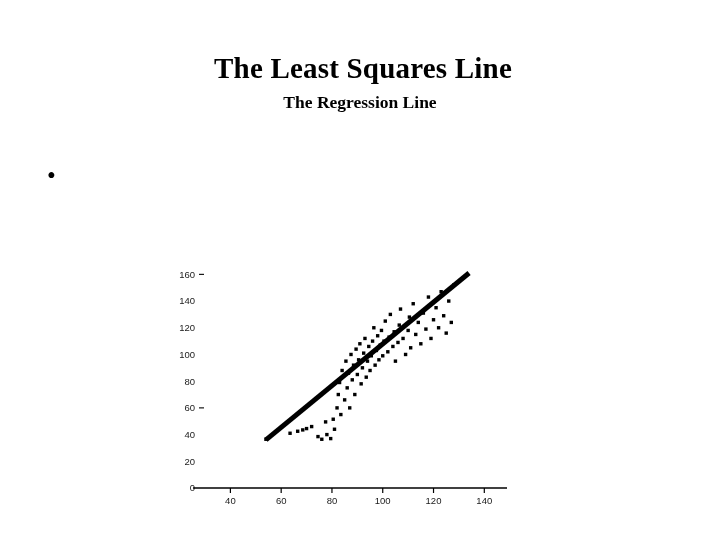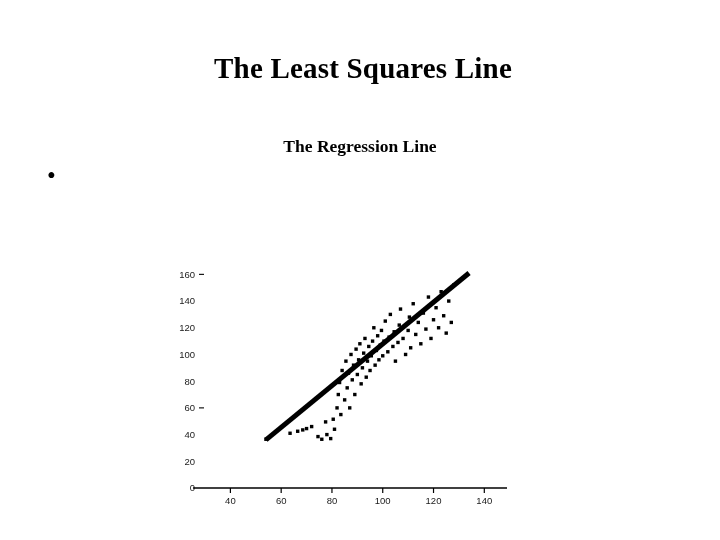--- a/index.html
+++ b/index.html
@@ -34,21 +34,20 @@
     position: absolute;
     left: 0;
     top: 92px;
     width: 720px;
     text-align: center;
     font-family: "Liberation Serif", "DejaVu Serif", serif;
     font-weight: bold;
     font-size: 17.5px;
     line-height: 21px;
     color: #000000;
-    margin-top: 44px;
   }
   #bullet-list {
     position: absolute;
     left: 40px;
     top: 158px;
     width: 650px;
   }
   .bullet-item {
     position: relative;
     padding-left: 34px;

